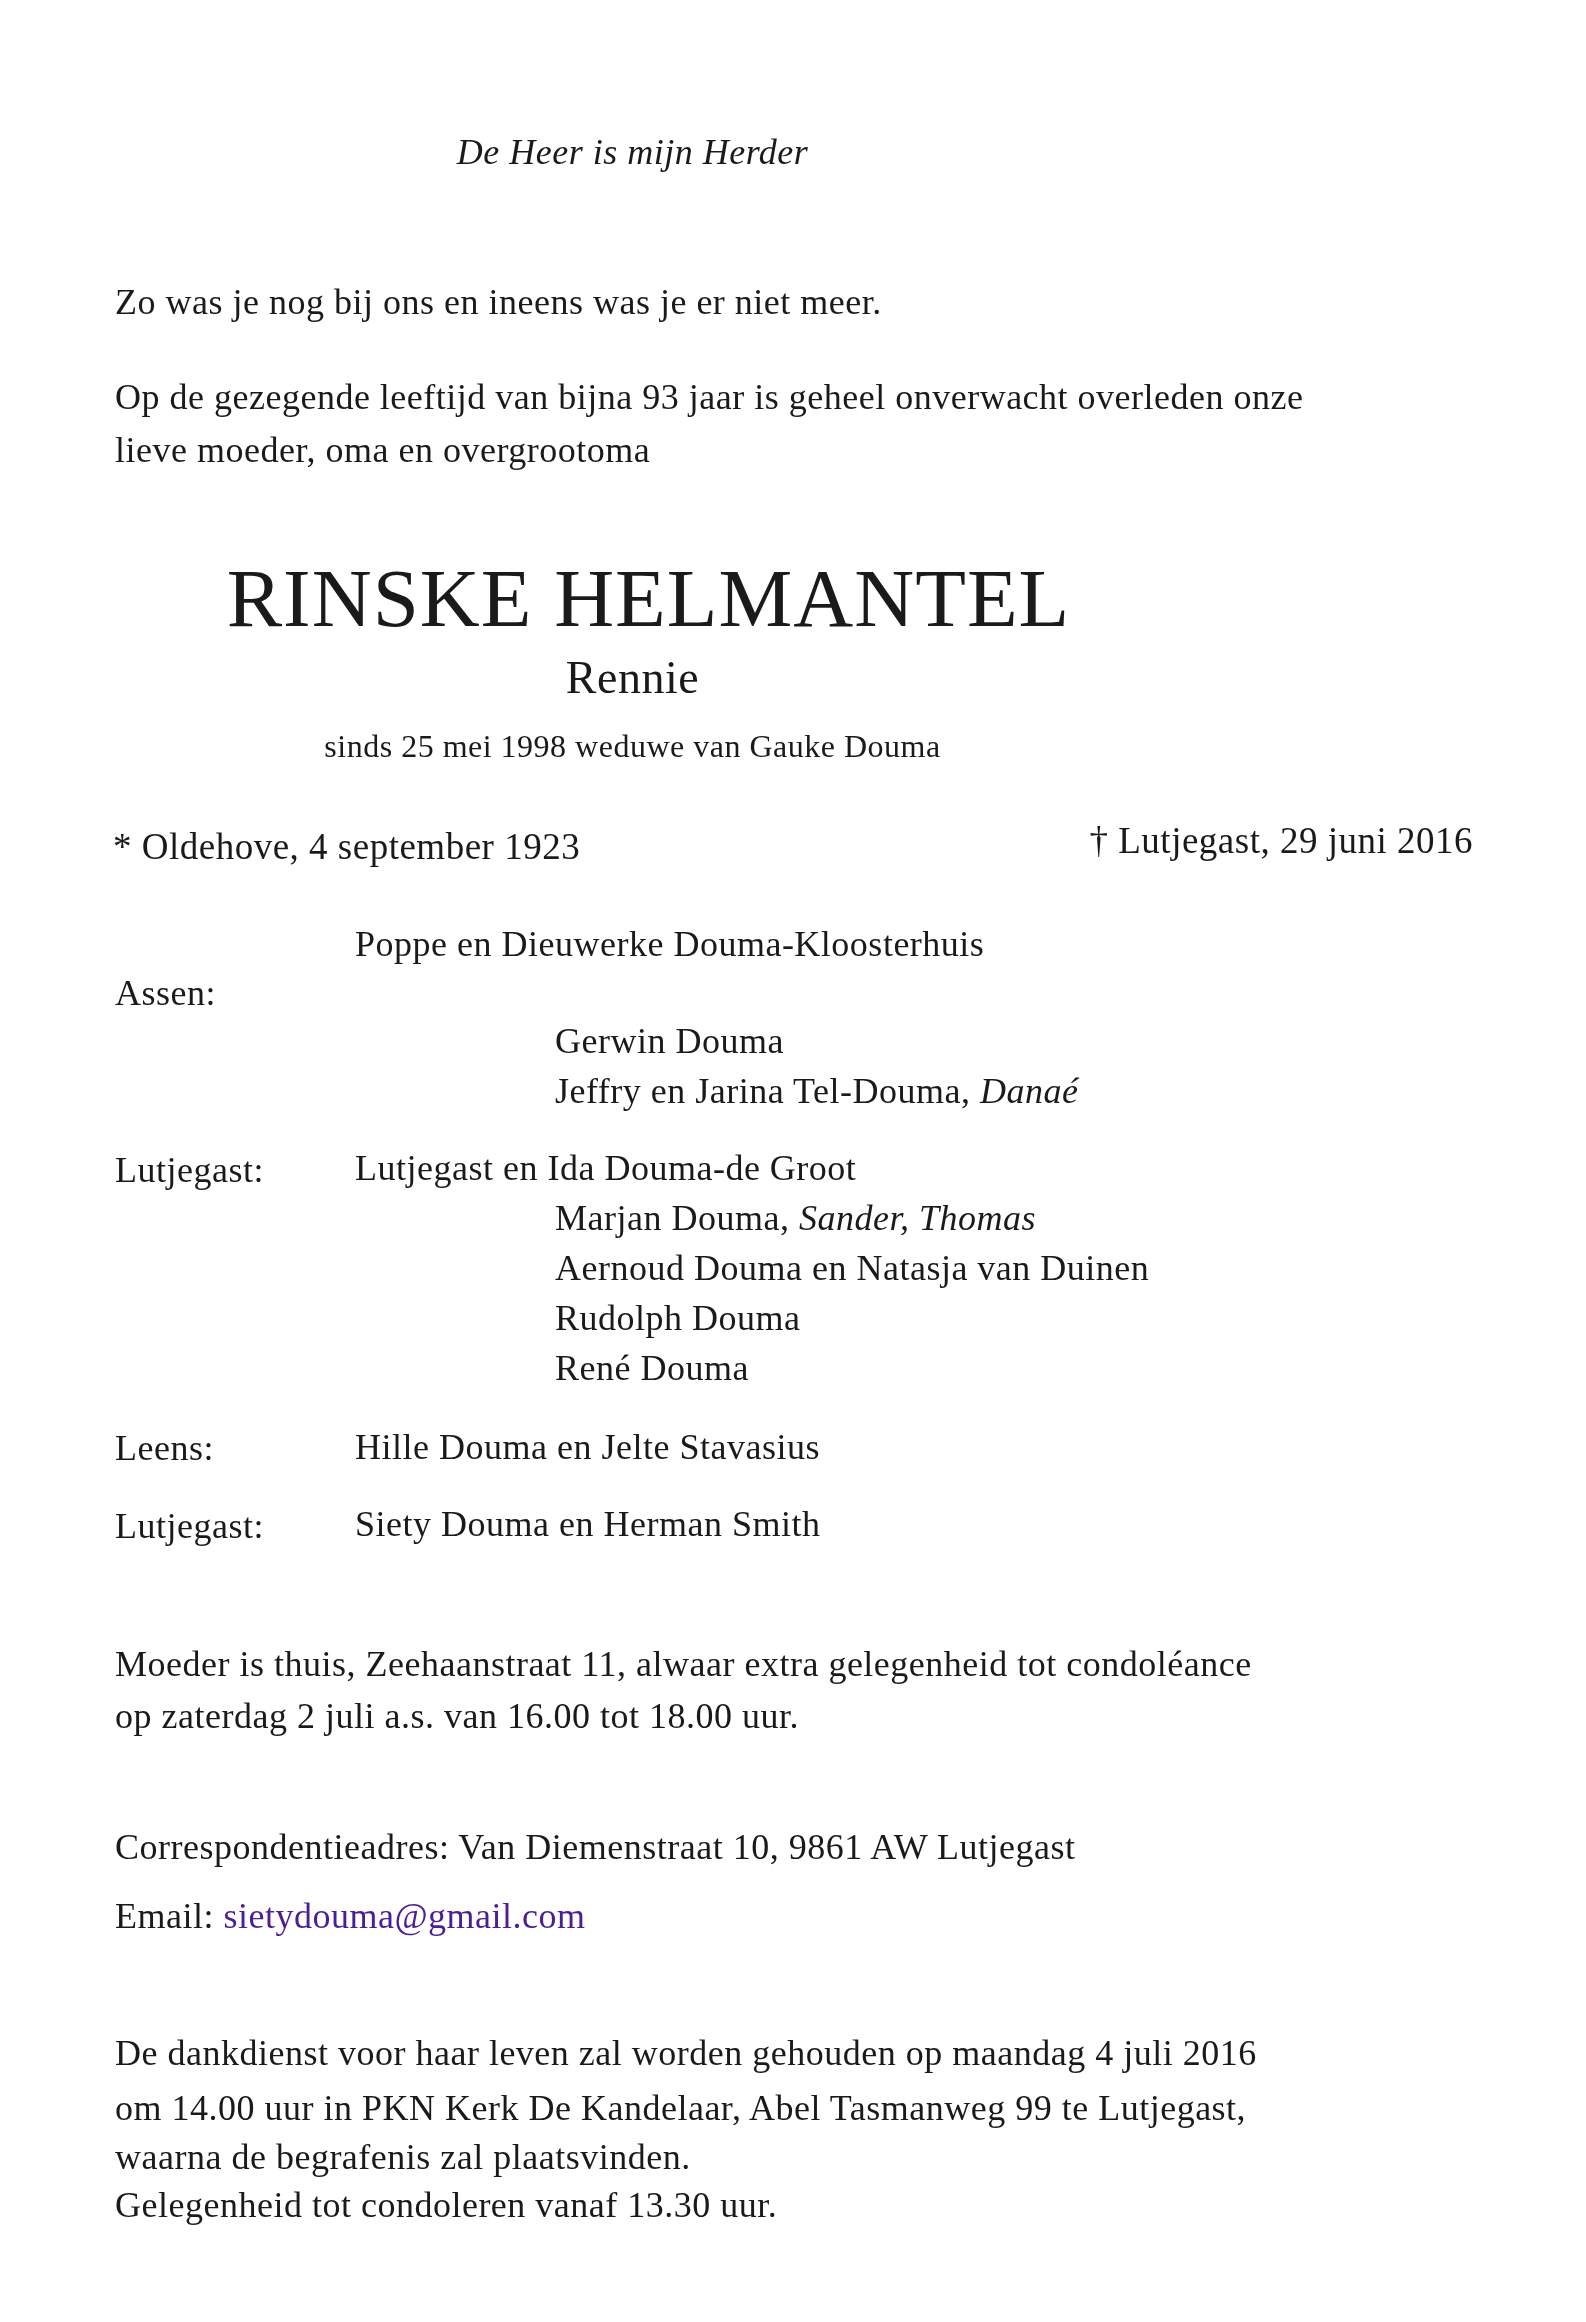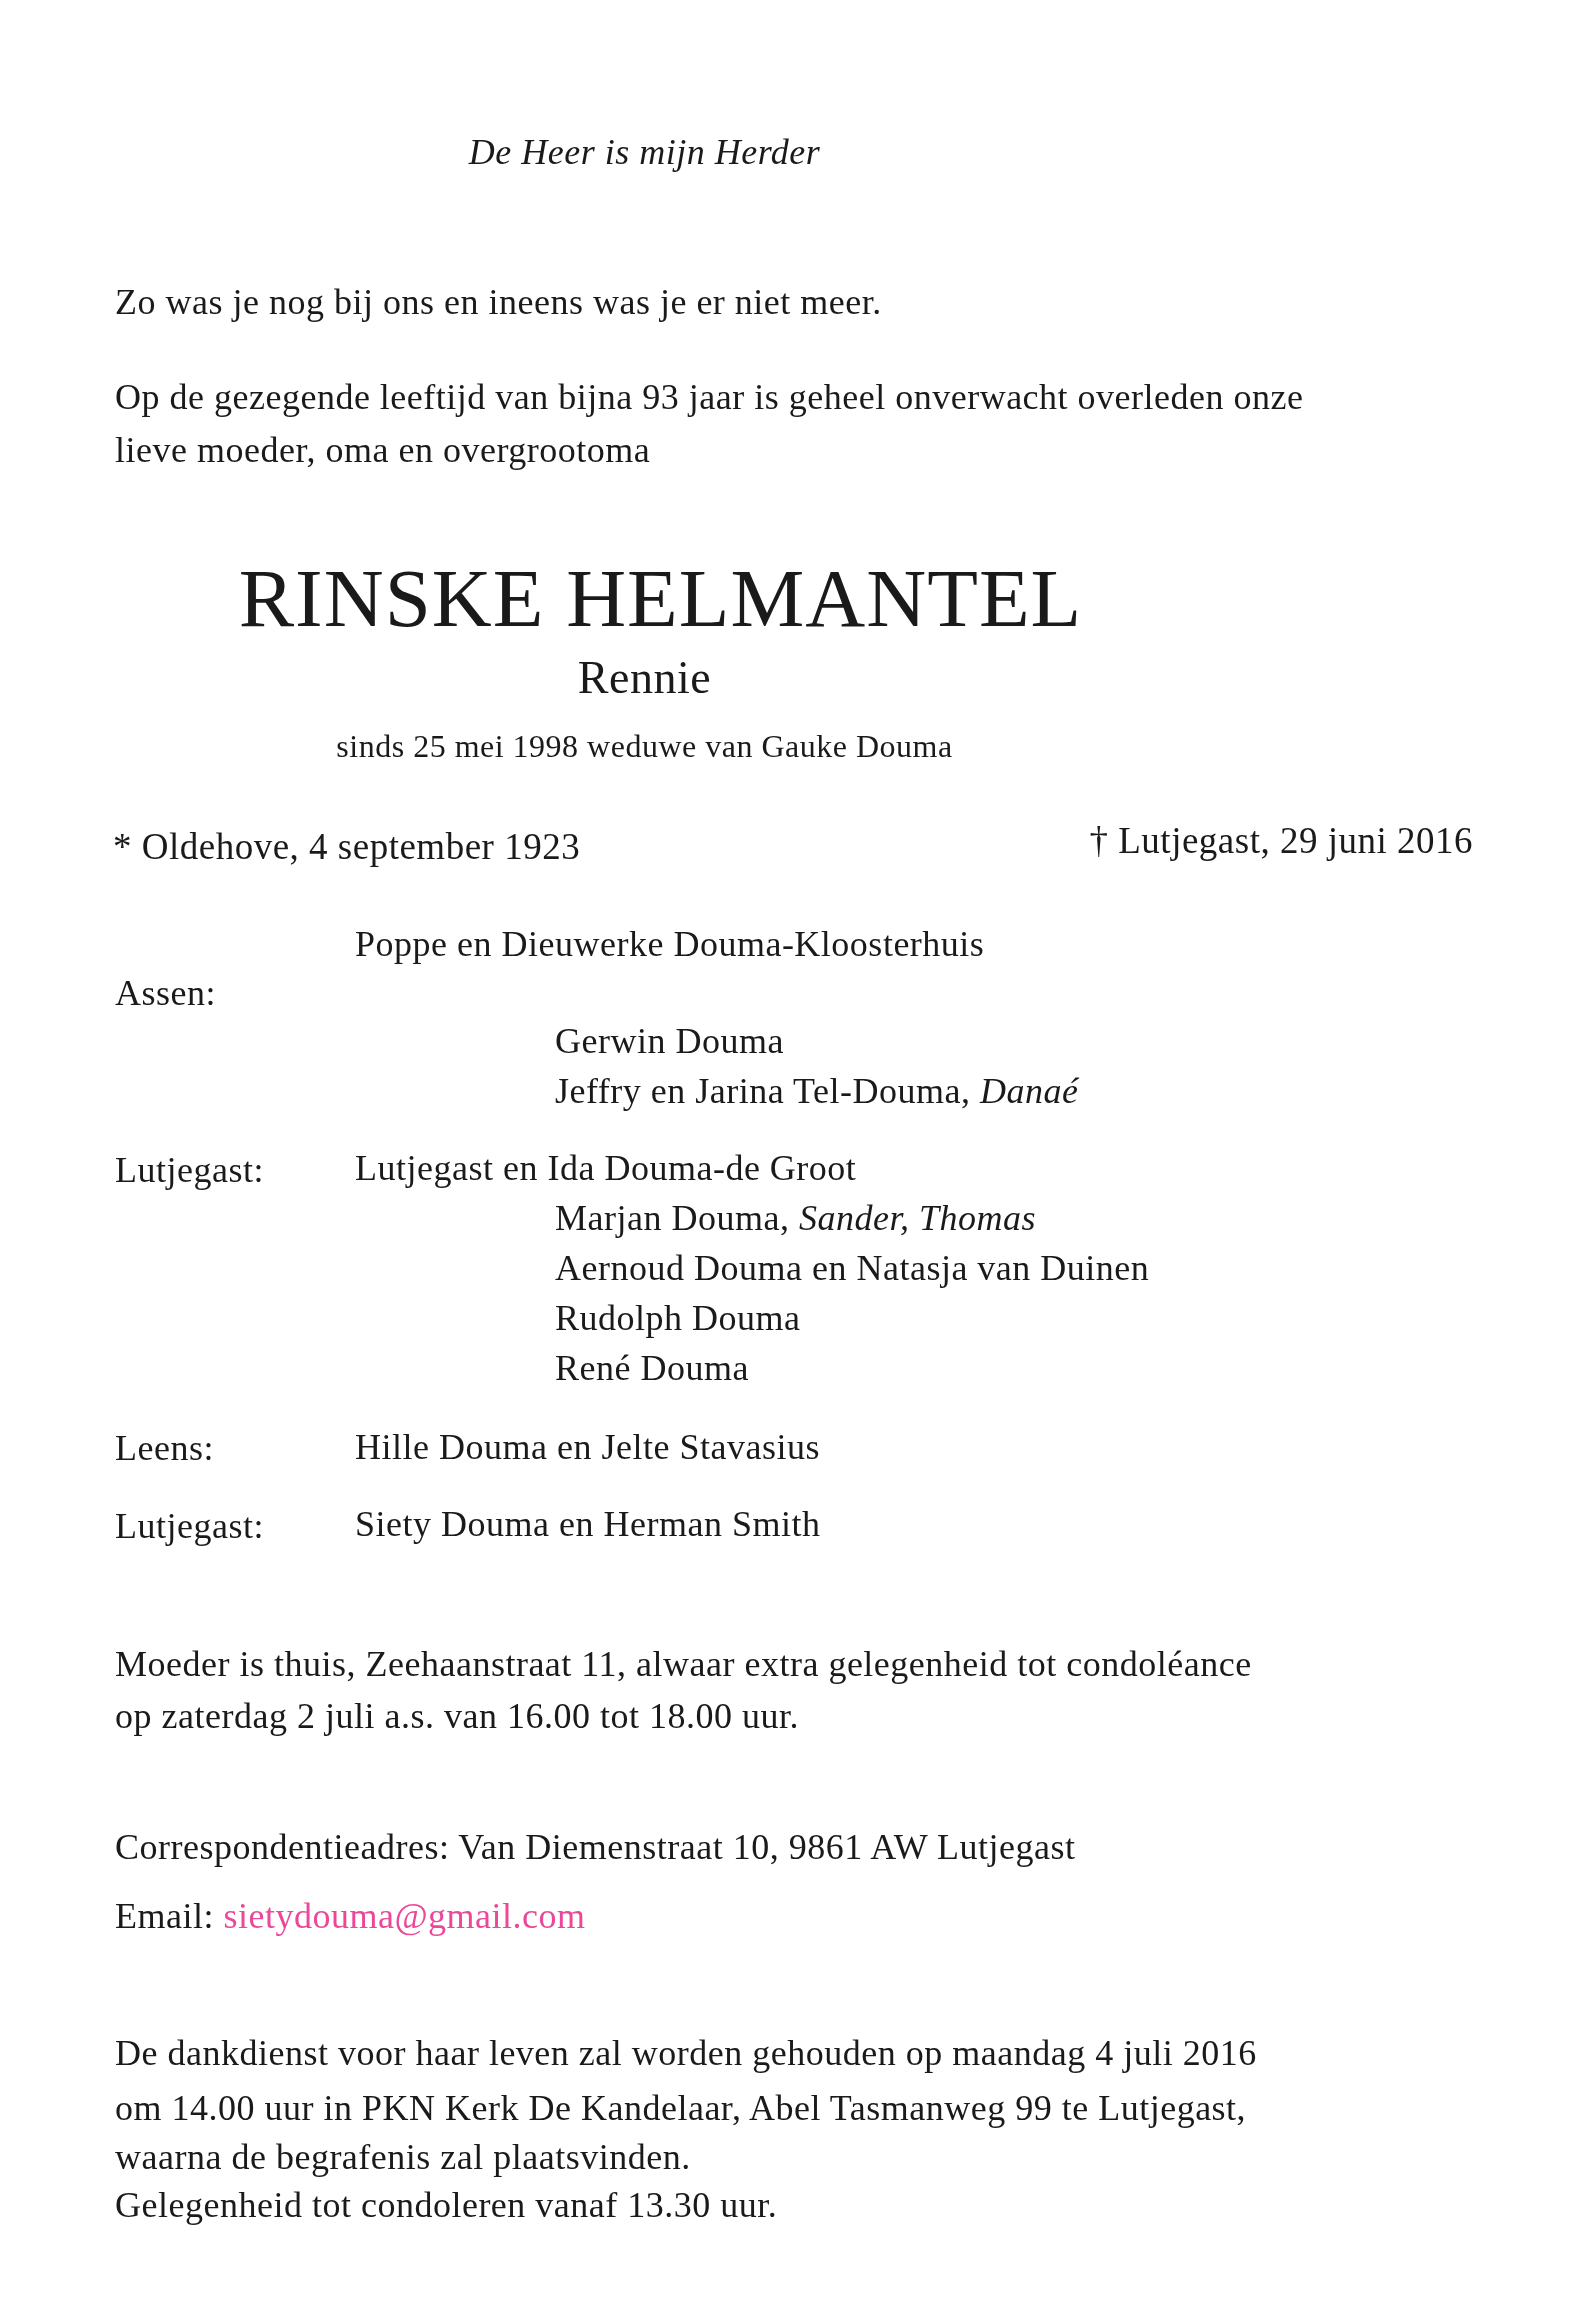--- a/index.html
+++ b/index.html
@@ -1,31 +1,31 @@
 <!DOCTYPE html>
 <html><head>
 <meta charset="utf-8">
 <style>
   html, body { margin: 0; padding: 0; background: #ffffff; }
   body { width: 1586px; height: 2323px; position: relative; overflow: hidden;
          font-family: "Liberation Serif", "DejaVu Serif", serif; color: #1a1a1a; }
   .t { position: absolute; white-space: nowrap; font-size: 36px; line-height: 1; letter-spacing: 0.5px; }
-  .center { left: 12px; width: 1265px; text-align: center; }
+  .center { left: 0; width: 1265px; text-align: center; }
   .motto { top: 134px; font-style: italic; font-size: 36px; }
   .name { top: 557px; font-size: 83px; letter-spacing: 1px; margin-left: 16px; }
   .nick { top: 655px; font-size: 46px; }
   .widow { top: 730px; font-size: 32px; }
   .birth { top: 828px; left: 113px; font-size: 37px; }
   .death { top: 822px; right: 113px; font-size: 37px; text-align: right; }
   .place { left: 115px; }
   .n1 { left: 355px; }
   .n2 { left: 555px; }
   .ital { font-style: italic; }
   .para { left: 115px; }
-  .email-link { text-decoration: none; color: #ec4899; }
+  .email-link { text-decoration: none; color: #4c1d95; }
 </style>
 </head>
 <body>
 
 <div>
 
   <div class="t center motto">De Heer is mijn Herder</div>
 
   <div class="t para" style="top:284px;">Zo was je nog bij ons en ineens was je er niet meer.</div>
 

